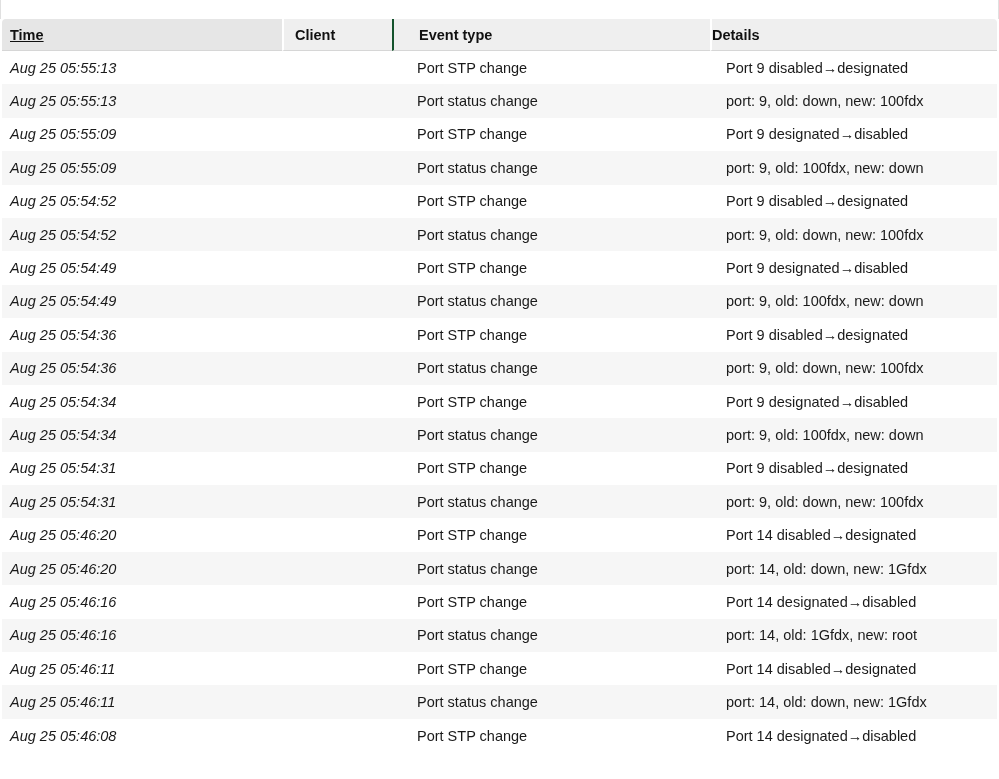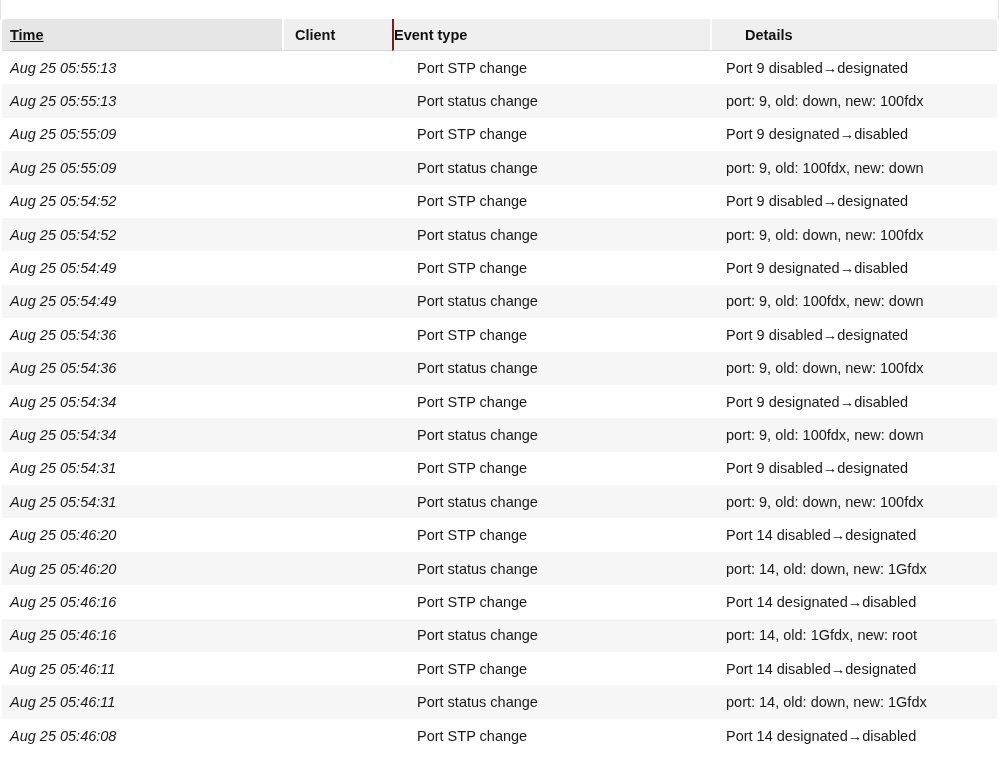--- a/index.html
+++ b/index.html
@@ -49,22 +49,22 @@
     overflow: hidden;
     cursor: pointer;
   }
   thead th.h-time {
     background: #e6e6e6;
     border-top-left-radius: 4px;
     padding-left: 8px;
     text-decoration: underline;
   }
   thead th.h-client { border-left: 2px solid #ffffff; padding-left: 11px; }
-  thead th.h-event  { border-left: 2px solid #7f1d1d; }
-  thead th.h-details{ border-left: 2px solid #ffffff; padding-left: 33px; border-top-right-radius: 4px; }
+  thead th.h-event  { border-left: 2px solid #14532d; padding-left: 25px; }
+  thead th.h-details{ border-left: 2px solid #ffffff; padding-left: 0; border-top-right-radius: 4px; }
 
   tbody td {
     height: 33.4px;
     box-sizing: border-box;
     vertical-align: middle;
     padding: 0;
     white-space: nowrap;
     overflow: hidden;
     background: #ffffff;
   }

